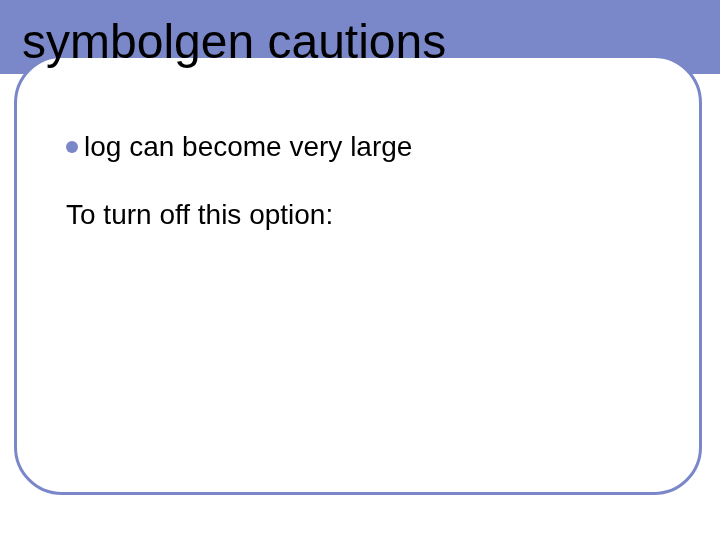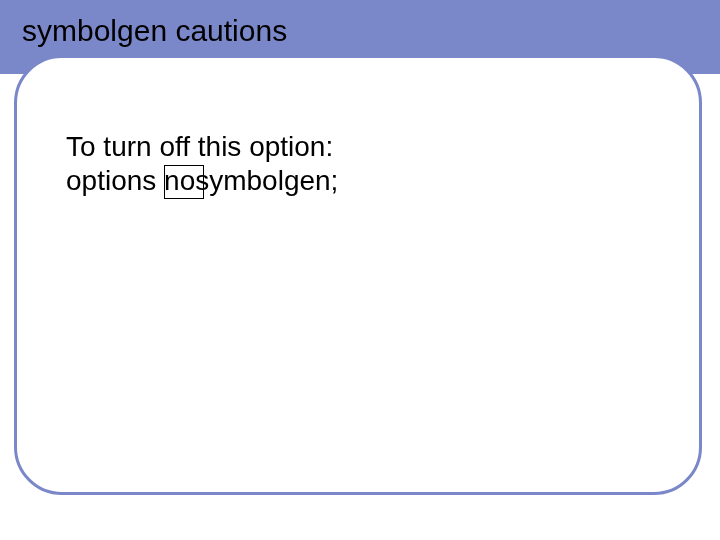--- a/index.html
+++ b/index.html
@@ -23,21 +23,21 @@
     top: 0;
     width: 720px;
     height: 74px;
     background: #7a87c9;
     z-index: 1;
   }
   .title-text {
     position: absolute;
     left: 22px;
     top: 14px;
-    font-size: 30px;
+    font-size: 48px;
     color: #000;
     z-index: 3;
     letter-spacing: 0px;
   }
   .frame {
     position: absolute;
     left: 14px;
     top: 55px;
     width: 688px;
     height: 440px;
@@ -66,20 +66,21 @@
     width: 12px;
     height: 12px;
     background: #7a87c9;
     border-radius: 50%;
     vertical-align: middle;
     margin-right: 6px;
     position: relative;
     top: -2px;
   }
   .block2 {
+    margin-top: 34px;
   }
   .option-line {
     position: relative;
   }
   .no-box {
     position: absolute;
     border: 1px solid #000;
     width: 38px;
     height: 32px;
     left: 98px;
@@ -94,25 +95,24 @@
 <div class="slide">
 
   <div class="title-band"></div>
 
   <div class="frame"></div>
 
   <div class="title-text">symbolgen cautions</div>
 
   <div class="content">
 
+    <div class="bullet-row">
+      <span class="bullet-dot"></span><span>log can become very large</span>
+    </div>
 
 
     <div class="block2">
       <div>To turn off this option:</div>
-      <div class="option-line">
-        <span>options nosymbolgen;</span>
-        <span class="no-box"></span>
-      </div>
     </div>
 
   </div>
 
 </div>
 
 </body></html>

